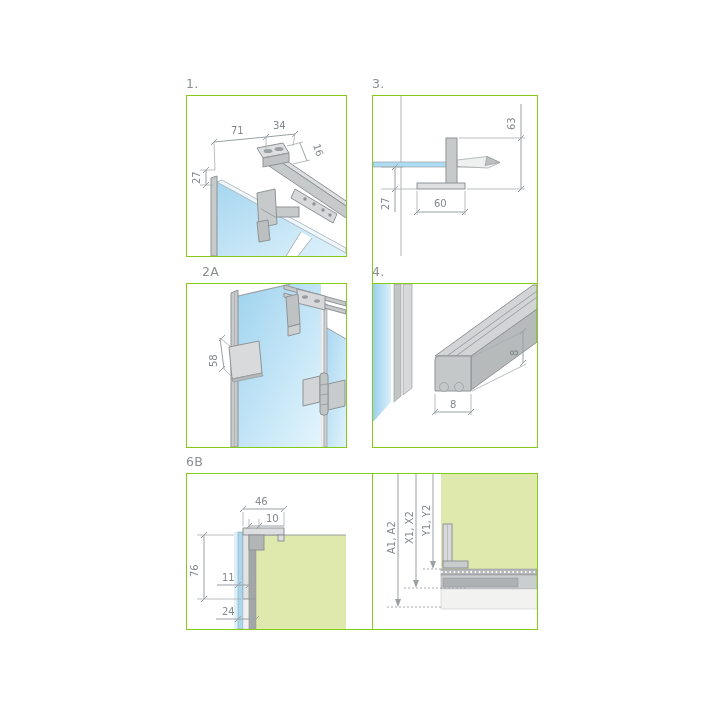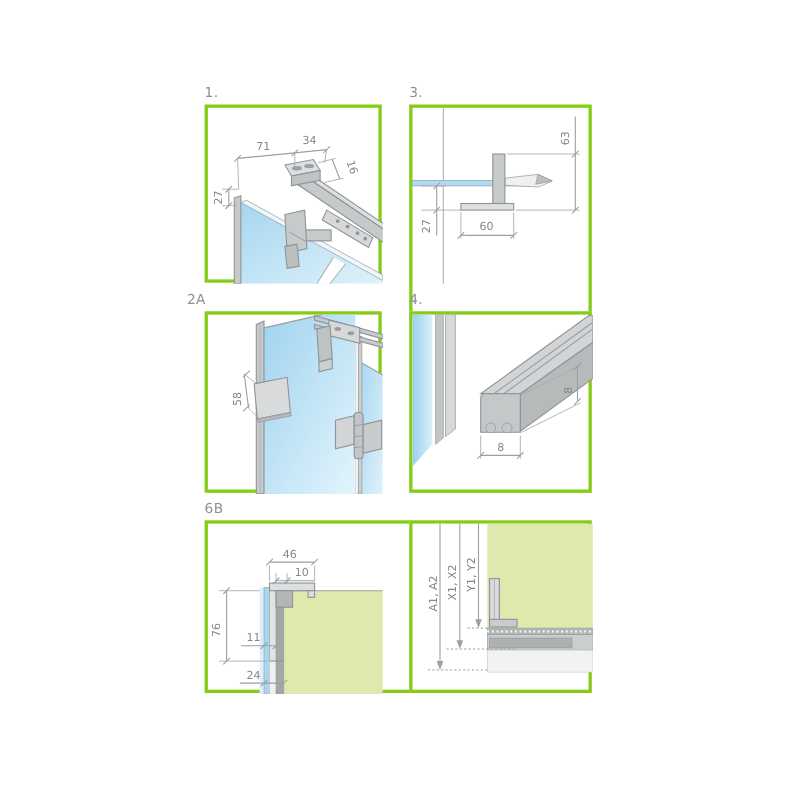--- a/index.html
+++ b/index.html
@@ -1,18 +1,18 @@
 <!DOCTYPE html>
 <html><head>
 <meta charset="utf-8">
 <style>
   html,body{margin:0;padding:0;background:#ffffff;}
   .sheet{position:relative;width:720px;height:720px;background:#ffffff;overflow:hidden;
          font-family:"DejaVu Sans","Liberation Sans",sans-serif;}
-  .panel{position:absolute;border:3px solid #84cc16;background:#ffffff;box-sizing:border-box;}
+  .panel{position:absolute;border:1px solid #84cc16;background:#ffffff;box-sizing:border-box;}
   .panel-label{position:absolute;font-size:12.5px;color:#8a9094;line-height:15px;letter-spacing:.3px;}
   svg{display:block;}
   .dim-text{font-size:10px;fill:#82888c;}
   .dim-line{stroke:#9aa0a3;stroke-width:1;fill:none;}
   .dim-thin{stroke:#a7acaf;stroke-width:.8;fill:none;}
   .outl{stroke:#8f9396;stroke-width:1;}
   .outl-t{stroke:#8f9396;stroke-width:.6;}
 </style>
 </head>
 <body>
@@ -135,21 +135,21 @@
         <line class="dim-thin" x1="44" y1="95" x2="44" y2="119"></line>
         <line class="dim-thin" x1="92" y1="95" x2="92" y2="119"></line>
         <line class="dim-line" x1="44" y1="116" x2="92" y2="116"></line>
         <line class="dim-line" x1="41" y1="119" x2="47" y2="113"></line>
         <line class="dim-line" x1="89" y1="119" x2="95" y2="113"></line>
         <text class="dim-text" x="61" y="111">60</text>
       </g>
     </svg>
   </div>
 
-  <div class="panel-label" style="left:170px;top:264px;">2A</div>
+  <div class="panel-label" style="left:202px;top:264px;">2A</div>
   <div class="panel" style="left:186px;top:283px;width:161px;height:165px;">
     <svg width="159" height="163" viewBox="0 0 159 163">
       <defs>
         <linearGradient id="g3" x1="0" y1="0" x2="1" y2="1">
           <stop offset="0" stop-color="#a0d3ef"></stop>
             <stop offset="1" stop-color="#e3f5fd"></stop>
         </linearGradient>
         <linearGradient id="g4" x1="0" y1="0" x2="1" y2="1">
           <stop offset="0" stop-color="#aad8f1"></stop>
             <stop offset="1" stop-color="#dff2fb"></stop>

